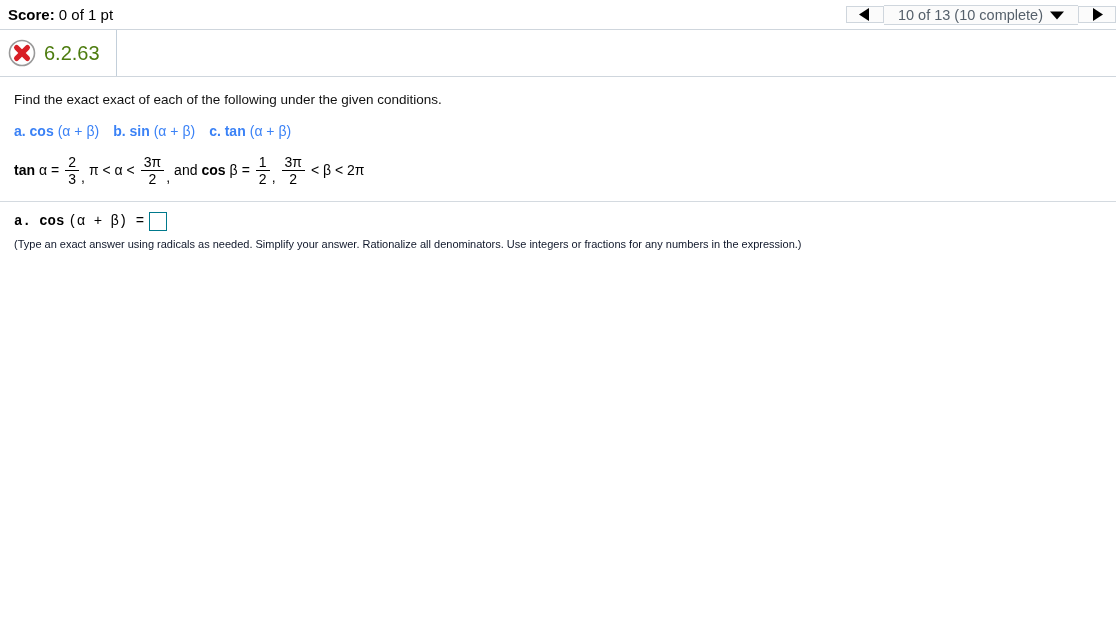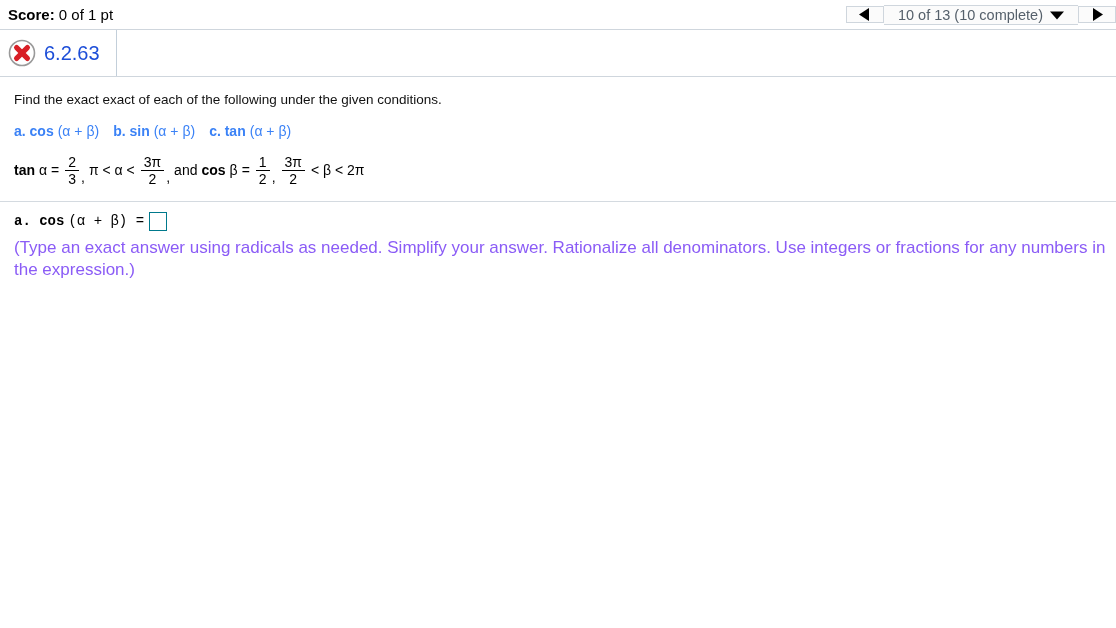--- a/index.html
+++ b/index.html
@@ -93,21 +93,21 @@
     align-items: center;
     gap: 8px;
     padding: 0 16px 0 8px;
     height: 100%;
     box-sizing: border-box;
     border-right: 1px solid #c3cfda;
   }
   .x-icon { display: block; }
   .exercise-id {
     font-size: 20px;
-    color: #1d4ed8;
+    color: #4d7c0f;
     white-space: nowrap;
   }
 
   
   .question-body {
     padding: 0;
   }
   .prompt {
     font-size: 13.5px;
     color: #111111;
@@ -186,22 +186,22 @@
     background: #ffffff;
     margin-left: 5px;
     padding: 0;
     outline: none;
     font-family: "Liberation Sans", sans-serif;
     font-size: 13px;
     box-sizing: border-box;
   }
   .answer-hint {
     padding: 6px 0 0 14px;
-    font-size: 17px;
-    color: #8b5cf6;
+    font-size: 11px;
+    color: #0f172a;
     line-height: 1.3;
   }
 </style>
 </head>
 <body>
 
 <div class="score-bar">
   <div class="score-text">
     <span class="score-label">Score:</span>
     <span class="score-value">0 of 1 pt</span>

